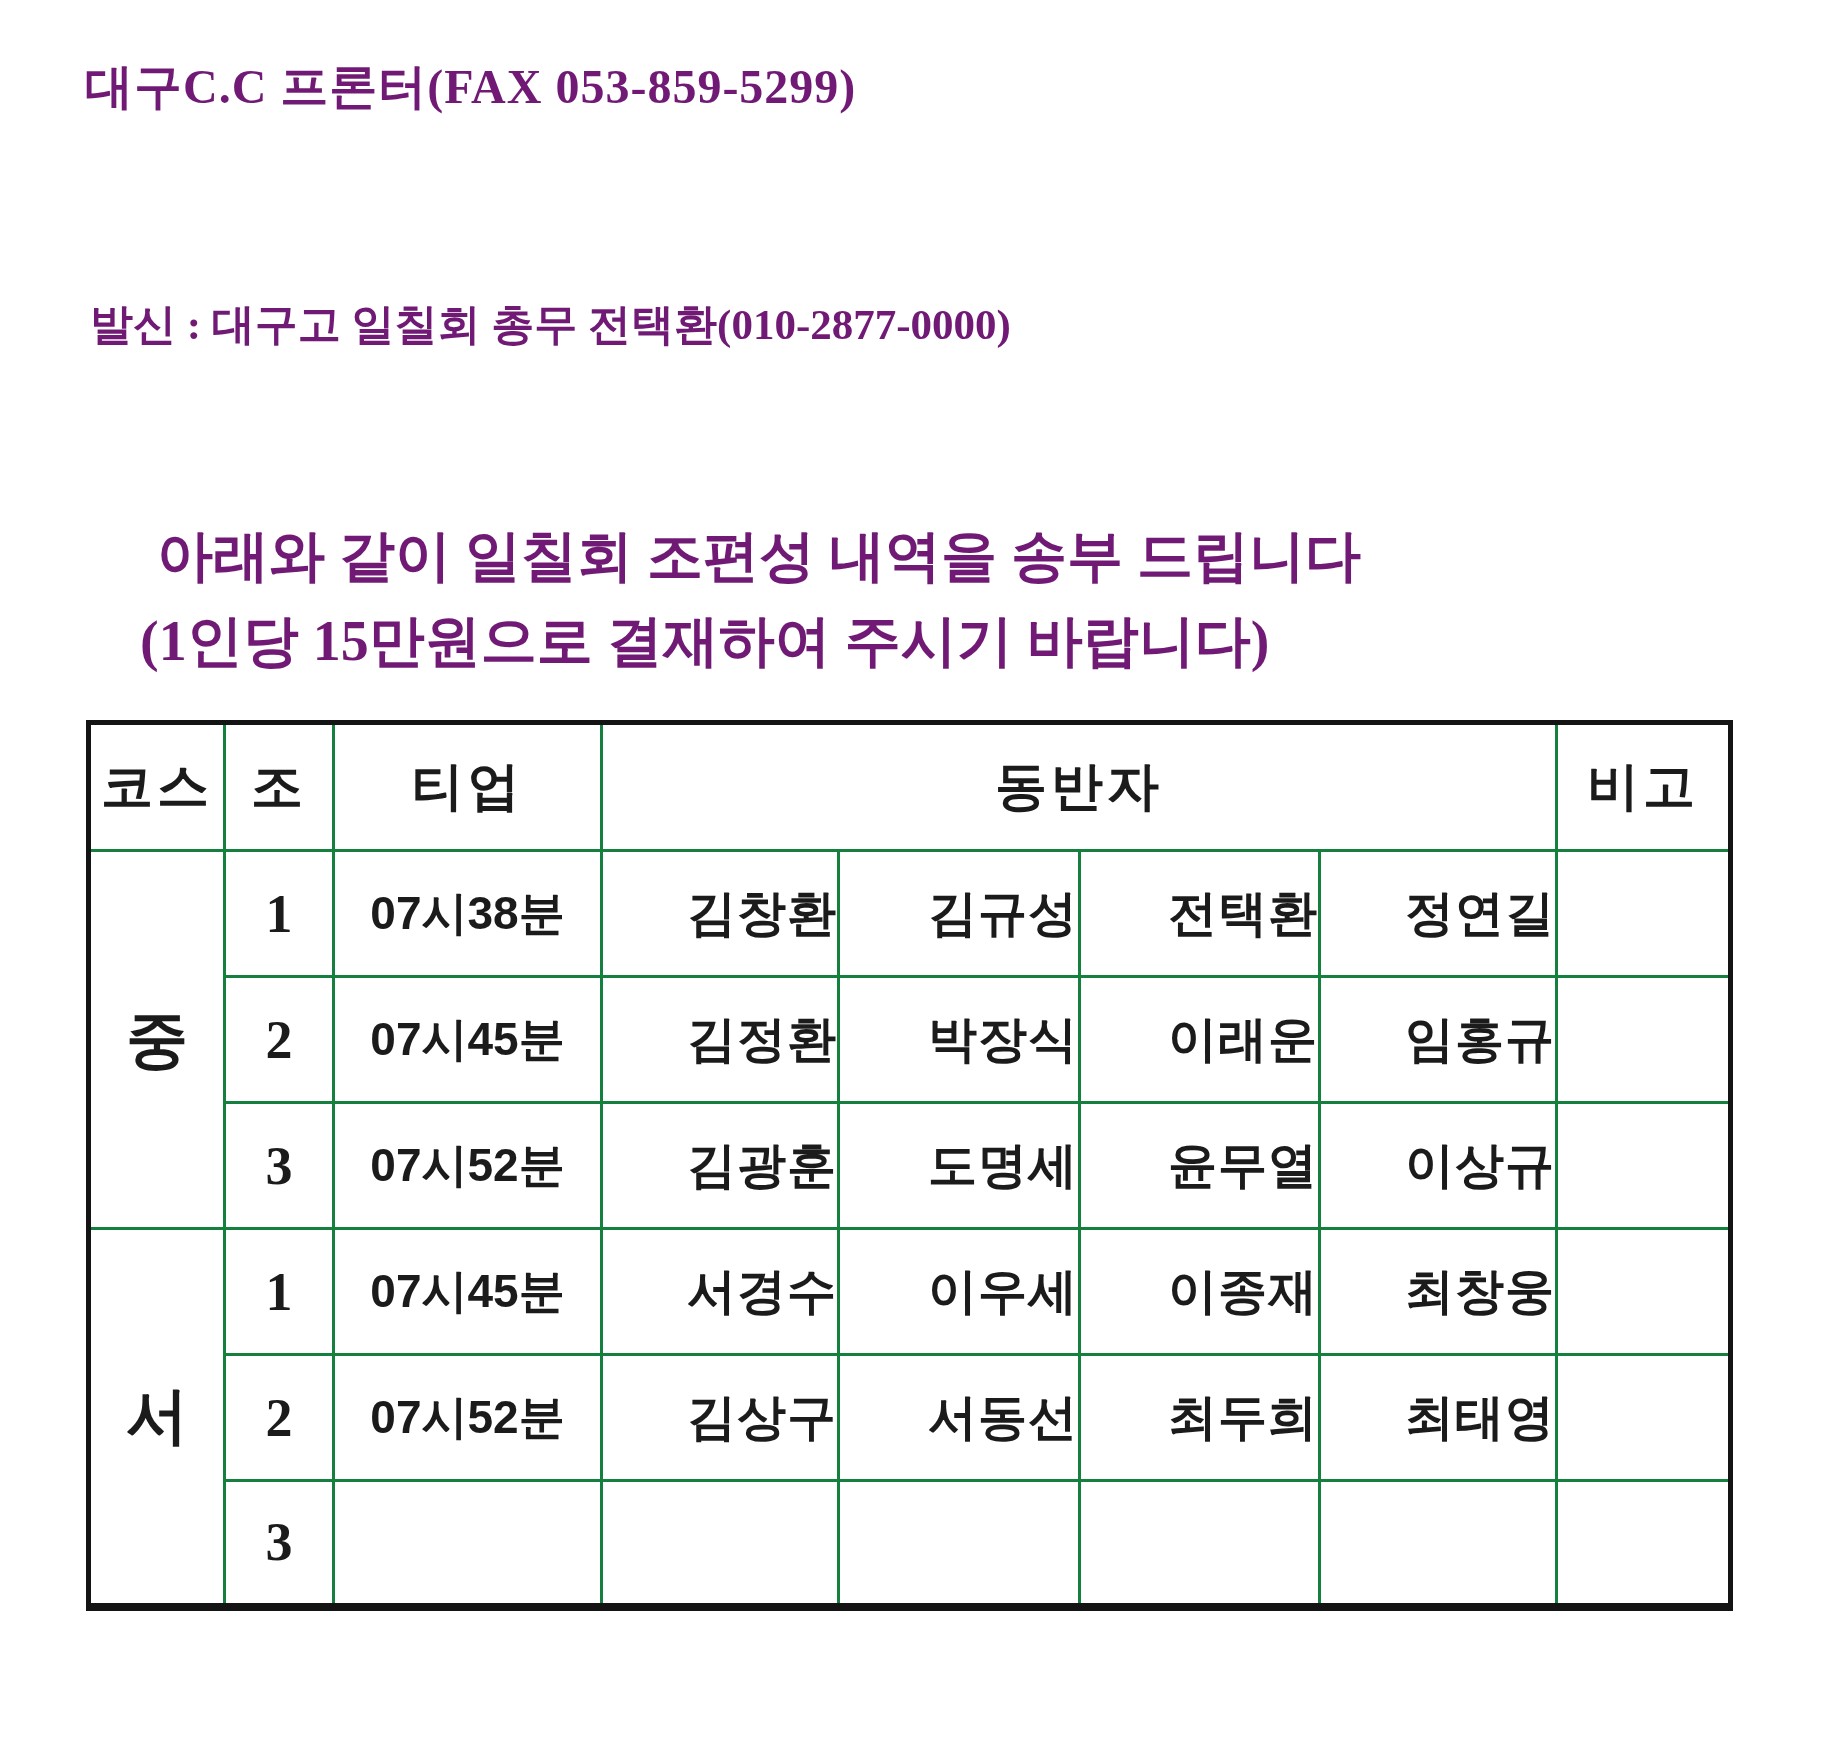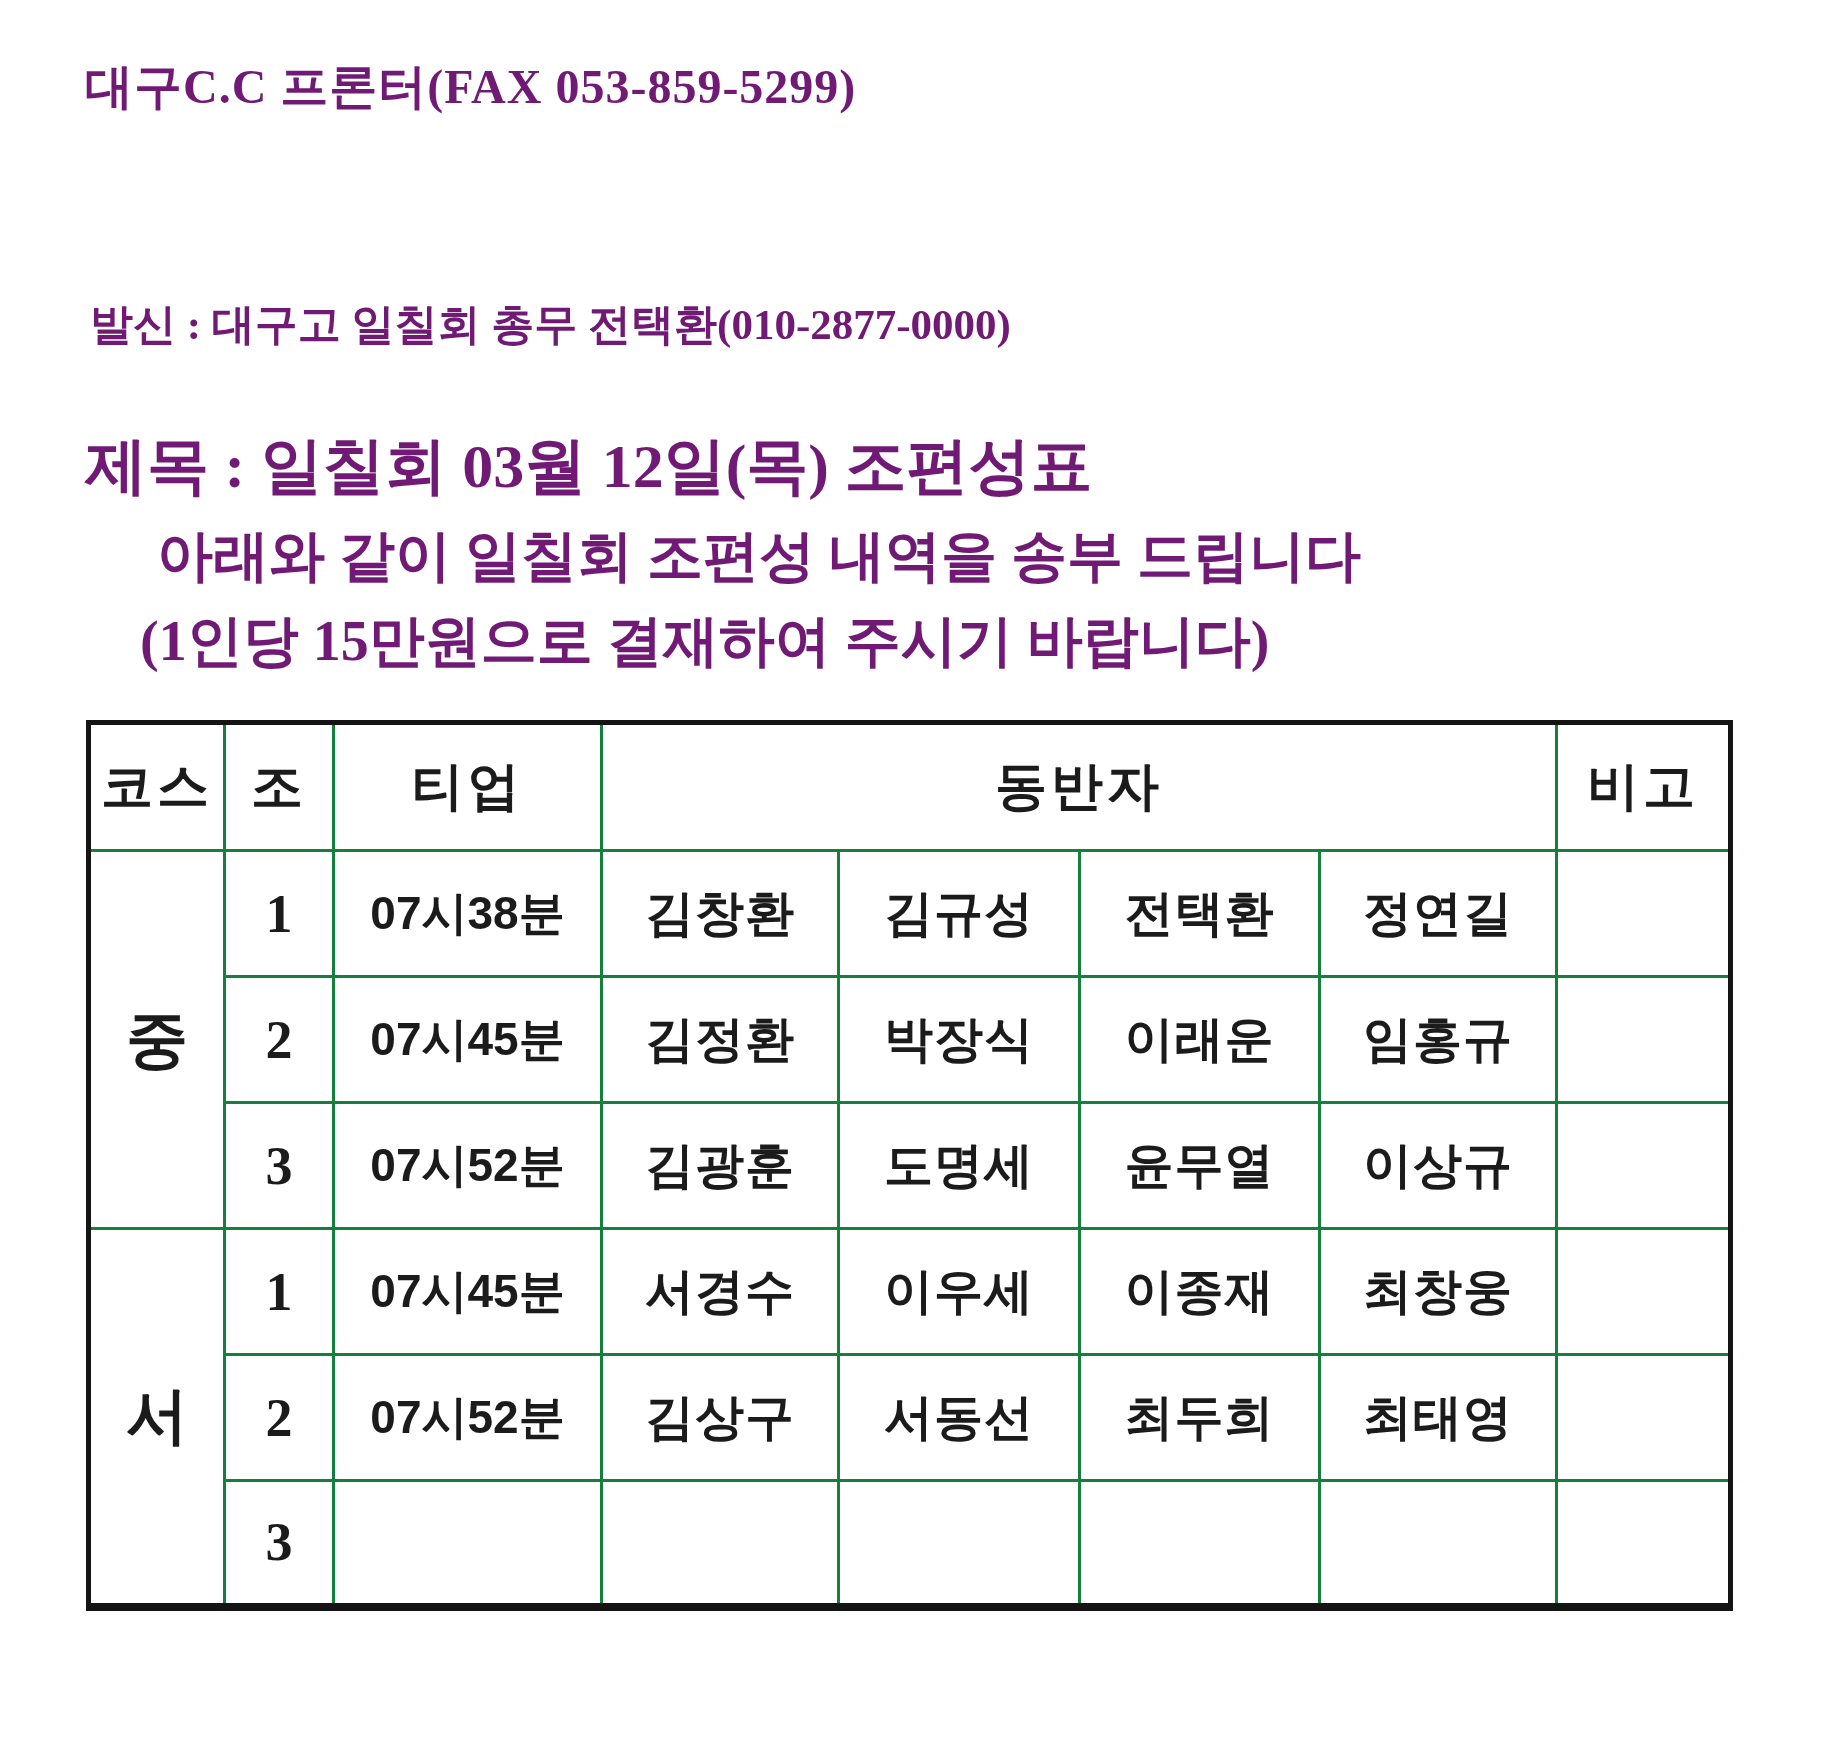--- a/index.html
+++ b/index.html
@@ -67,31 +67,31 @@
   td.tee {
     font-size: 46px;
     font-weight: 700;
     font-family: "Liberation Sans", "DejaVu Sans", sans-serif;
   }
   td.player {
     font-size: 49px;
     font-weight: 700;
     font-family: "Liberation Sans", "DejaVu Sans", sans-serif;
     letter-spacing: 1px;
+    text-align: right;
   }
   td.note { font-size: 46px; }
 </style>
 </head>
 <body>
 
 <div class="page">
 
   <div class="line fax-line">대구C.C 프론터(FAX 053-859-5299)</div>
   <div class="line send-line">발신 : 대구고 일칠회 총무 전택환(010-2877-0000)</div>
-  <div class="line subj-line">제목 : 일칠회 03월 12일(목) 조편성표</div>
   <div class="line body1-line">아래와 같이 일칠회 조편성 내역을 송부 드립니다</div>
   <div class="line body2-line">(1인당 15만원으로 결재하여 주시기 바랍니다)</div>
 
   <table class="schedule">
     <colgroup>
       <col style="width:136px">
       <col style="width:109px">
       <col style="width:268px">
       <col style="width:237px">
       <col style="width:241px">

